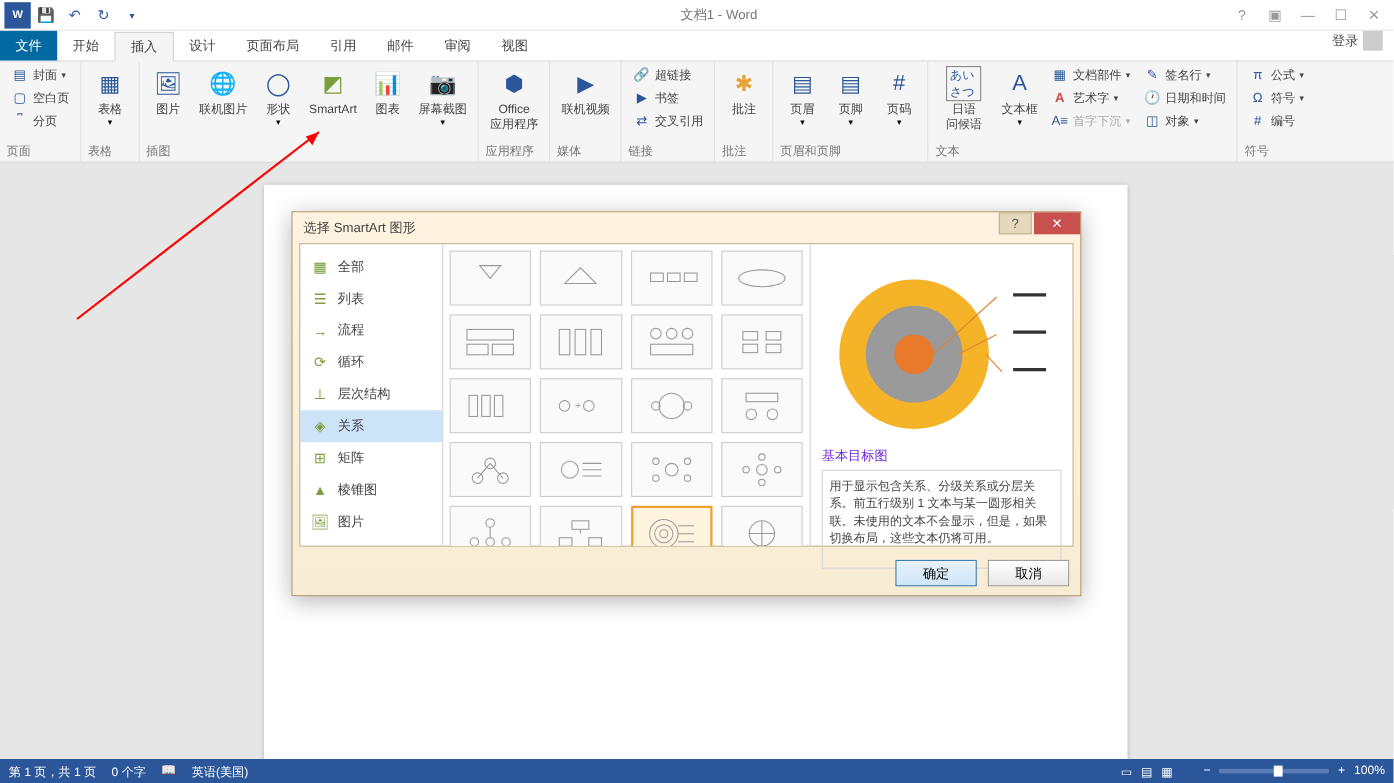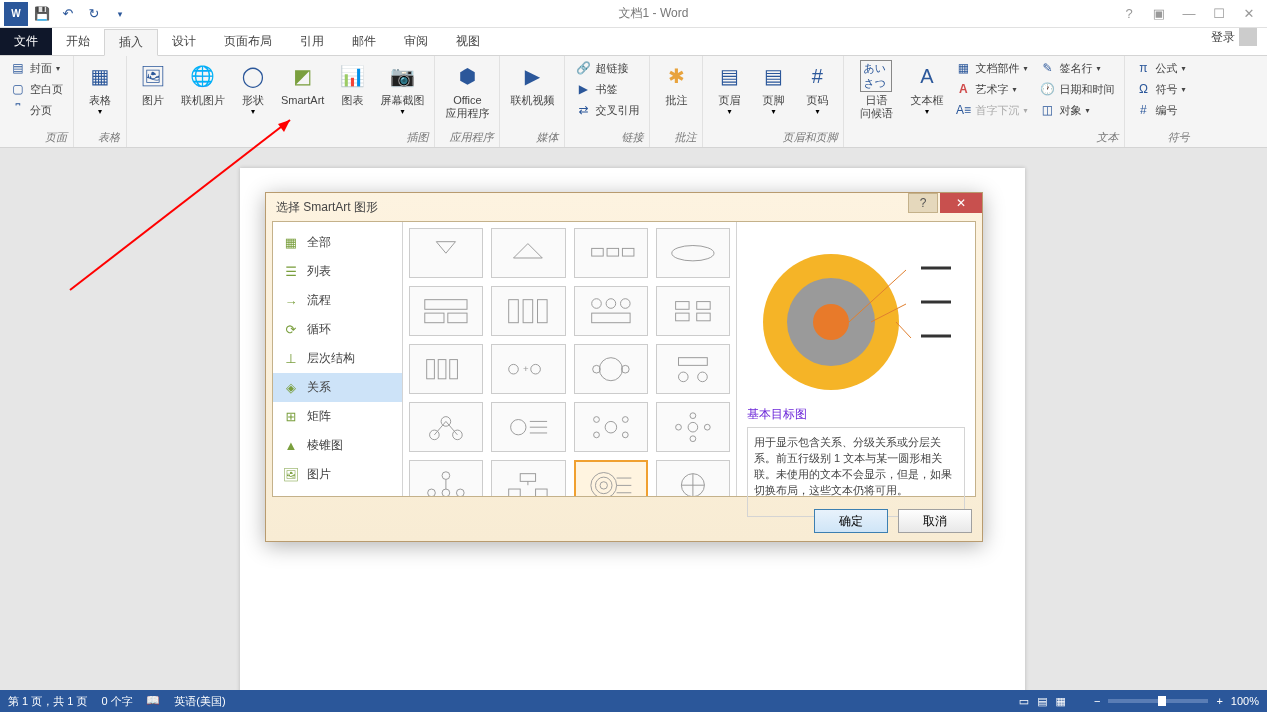--- a/index.html
+++ b/index.html
@@ -9,30 +9,30 @@
 .titlebar { height:28px; background:#fff; display:flex; align-items:center; border-bottom:1px solid #e1e1e1; position:relative; }
 .titlebar .qat { display:flex; align-items:center; padding-left:4px; gap:2px; }
 .titlebar .qat-btn { width:24px; height:24px; display:flex; align-items:center; justify-content:center; color:#2b579a; font-size:13px; cursor:pointer; }
 .titlebar .title { position:absolute; left:0; right:0; text-align:center; color:#777; font-size:12px; pointer-events:none;padding-left:40px; }
 .titlebar .winctrl { position:absolute; right:0; display:flex; align-items:center; gap:2px; padding-right:4px; }
 .titlebar .winctrl span { width:28px; height:24px; display:flex; align-items:center; justify-content:center; color:#999; font-size:13px; cursor:pointer; }
 
 
 .tabrow { height:28px; background:#fff; display:flex; align-items:stretch; border-bottom:1px solid #d4d4d4; position:relative; }
 .tab { padding:0 14px; display:flex; align-items:center; font-size:12px; color:#444; cursor:pointer; }
-.tab.file { background:#0f172a; color:#fff; }
+.tab.file { background:#0369a1; color:#fff; }
 .tab.active { background:#f5f5f5; border:1px solid #d4d4d4; border-bottom:1px solid #f5f5f5; position:relative; top:1px; }
 .login { position:absolute; right:4px; display:flex; align-items:center; font-size:12px; color:#444; gap:4px; padding:0 6px; }
 .login .avatar { width:18px; height:18px; background:#ccc; }
 
 
 .ribbon { height:92px; background:#f5f5f5; display:flex; border-bottom:1px solid #d4d4d4; }
 .group { border-right:1px solid #e1e1e1; display:flex; flex-direction:column; padding:2px 6px; }
 .group-body { flex:1; display:flex; align-items:flex-start; gap:4px; }
-.group-label { text-align:right; font-size:11px; color:#777; padding-top:2px;font-style:italic; }
+.group-label { text-align:left; font-size:11px; color:#777; padding-top:2px; }
 .rbtn { display:flex; flex-direction:column; align-items:center; justify-content:flex-start; padding:2px 4px; min-width:40px; cursor:pointer; }
 .rbtn .ico { width:32px; height:32px; display:flex; align-items:center; justify-content:center; font-size:20px; color:#2b579a; }
 .rbtn .lbl { font-size:11px; color:#444; text-align:center; line-height:13px; margin-top:2px; white-space:nowrap; }
 .rbtn.wide .lbl { white-space:normal; width:44px; }
 .smallstack { display:flex; flex-direction:column; gap:1px; }
 .smallbtn { display:flex; align-items:center; gap:4px; font-size:11px; color:#444; padding:2px 4px; cursor:pointer; white-space:nowrap; }
 .smallbtn .sico { width:16px; height:16px; display:flex; align-items:center; justify-content:center; font-size:12px; color:#2b579a; }
 
 
 .docarea { position:absolute; top:148px; left:0; right:0; bottom:22px; background:#e6e6e6; overflow:hidden; }

